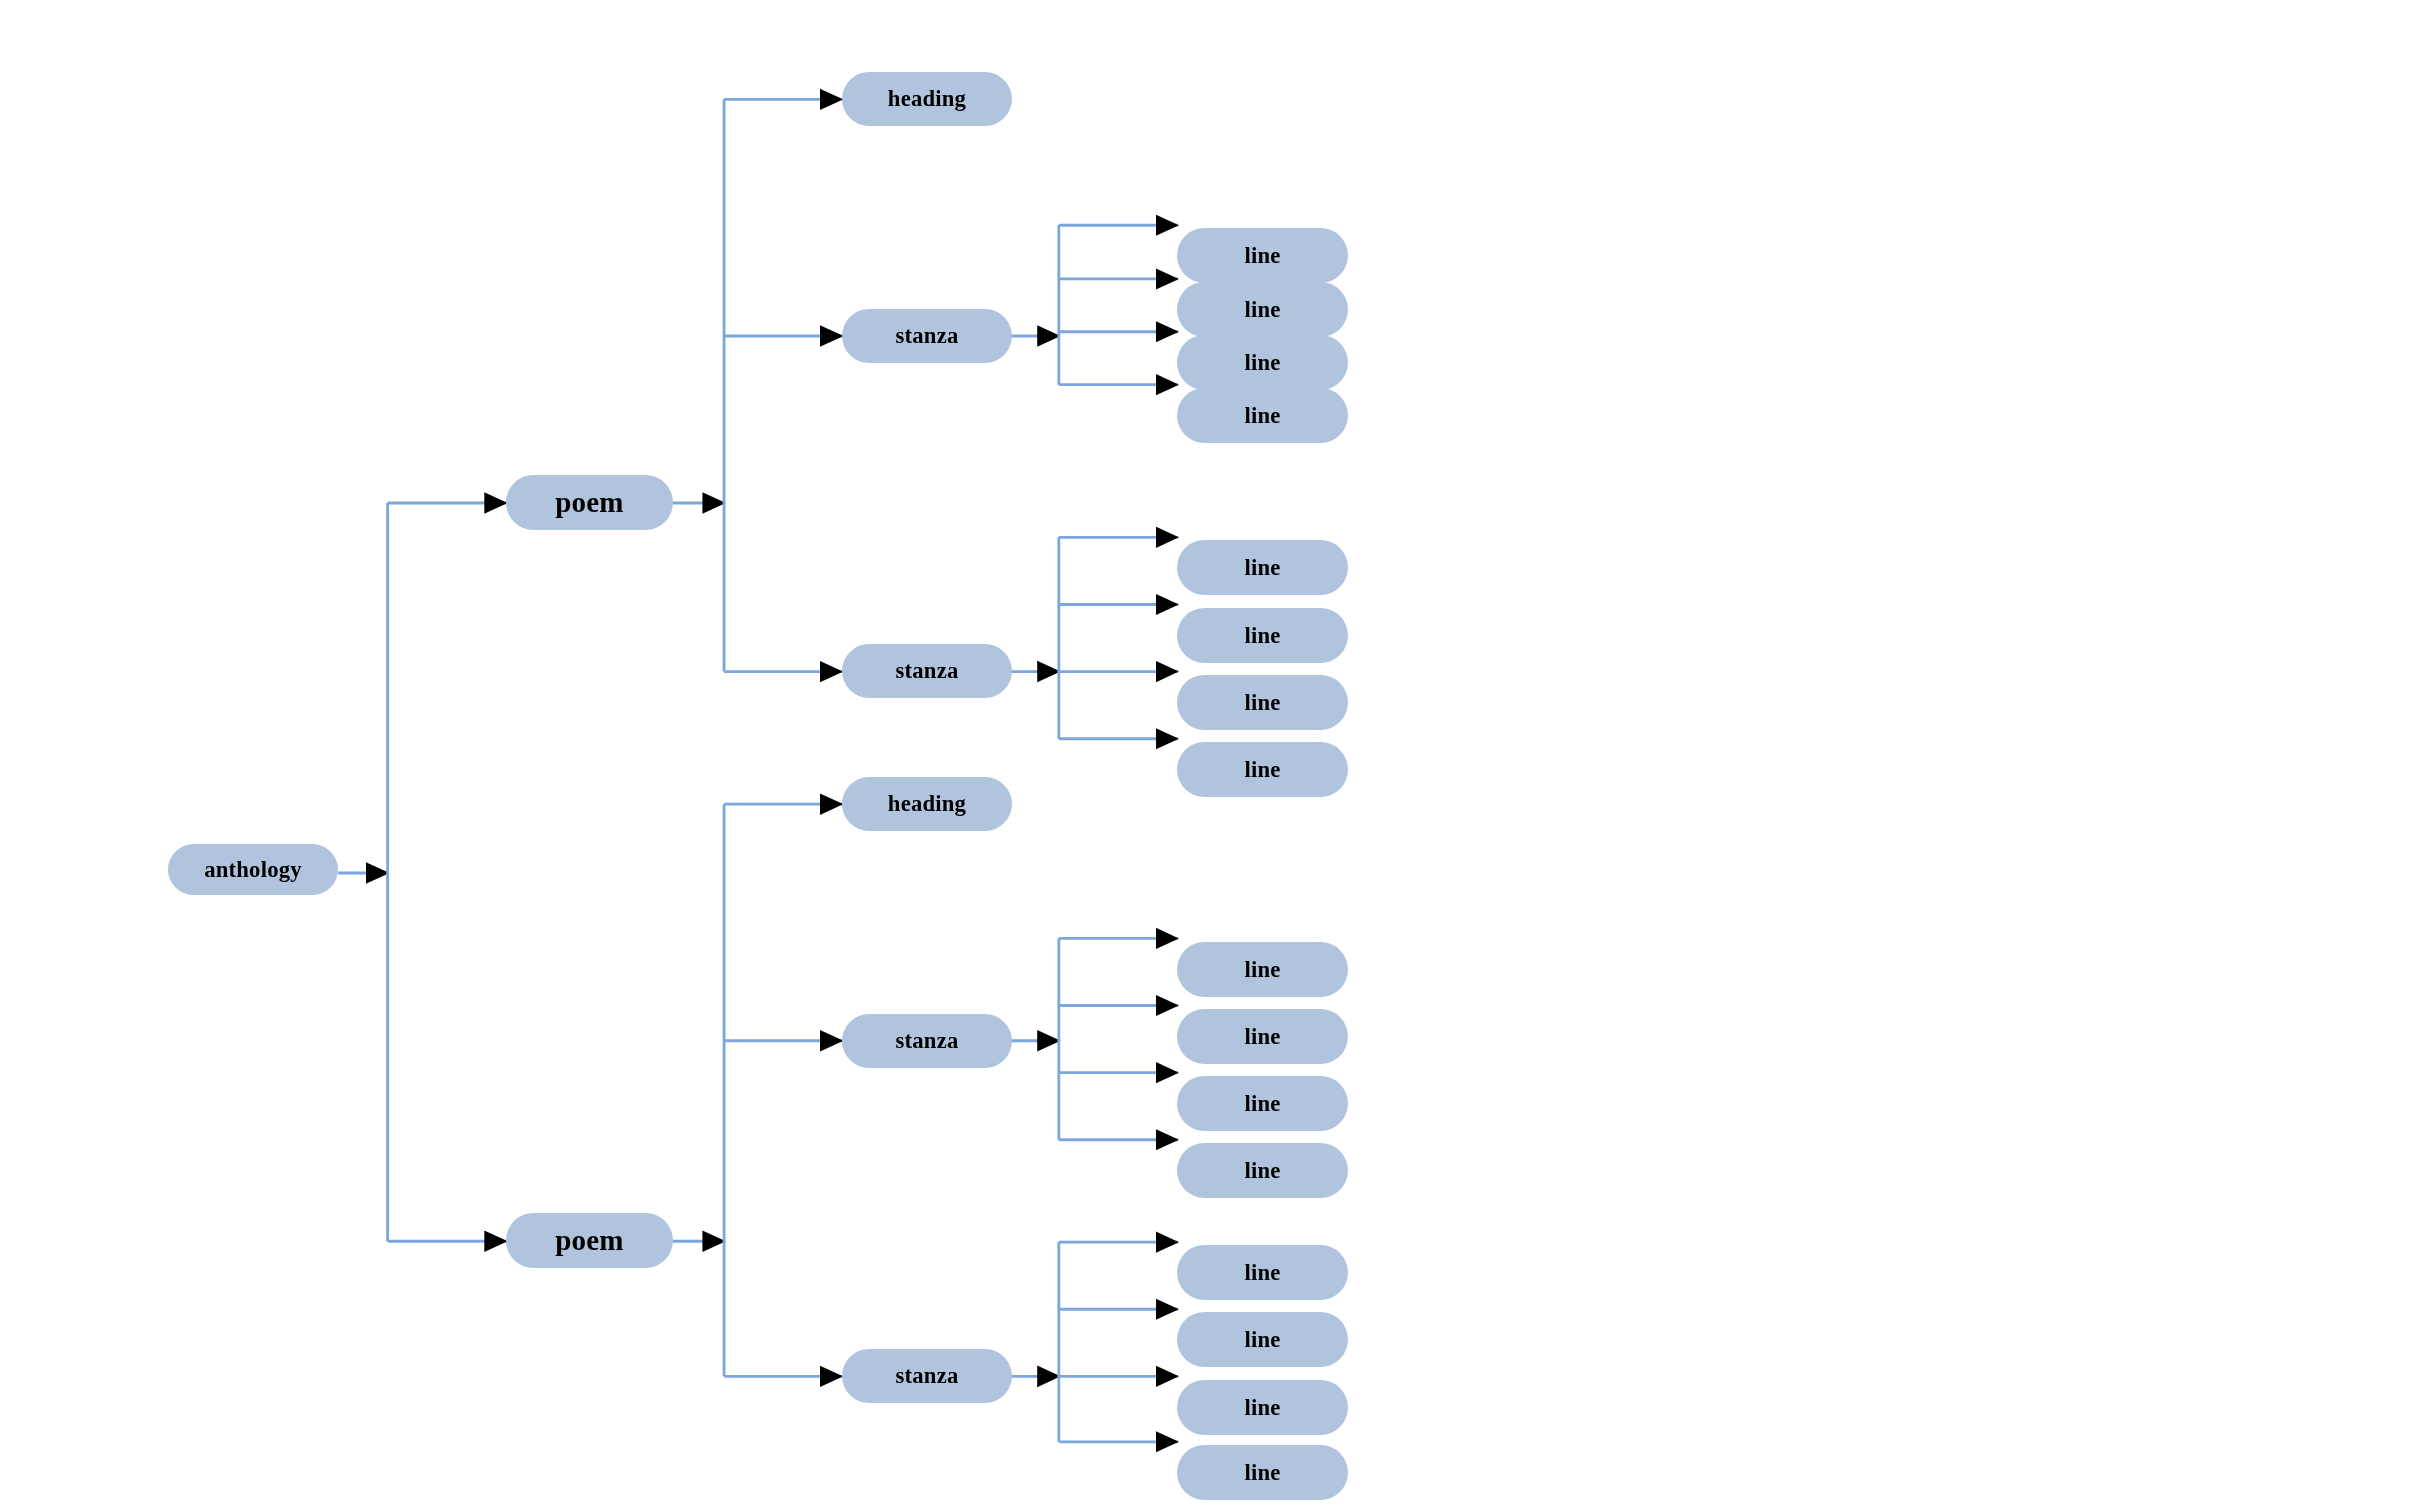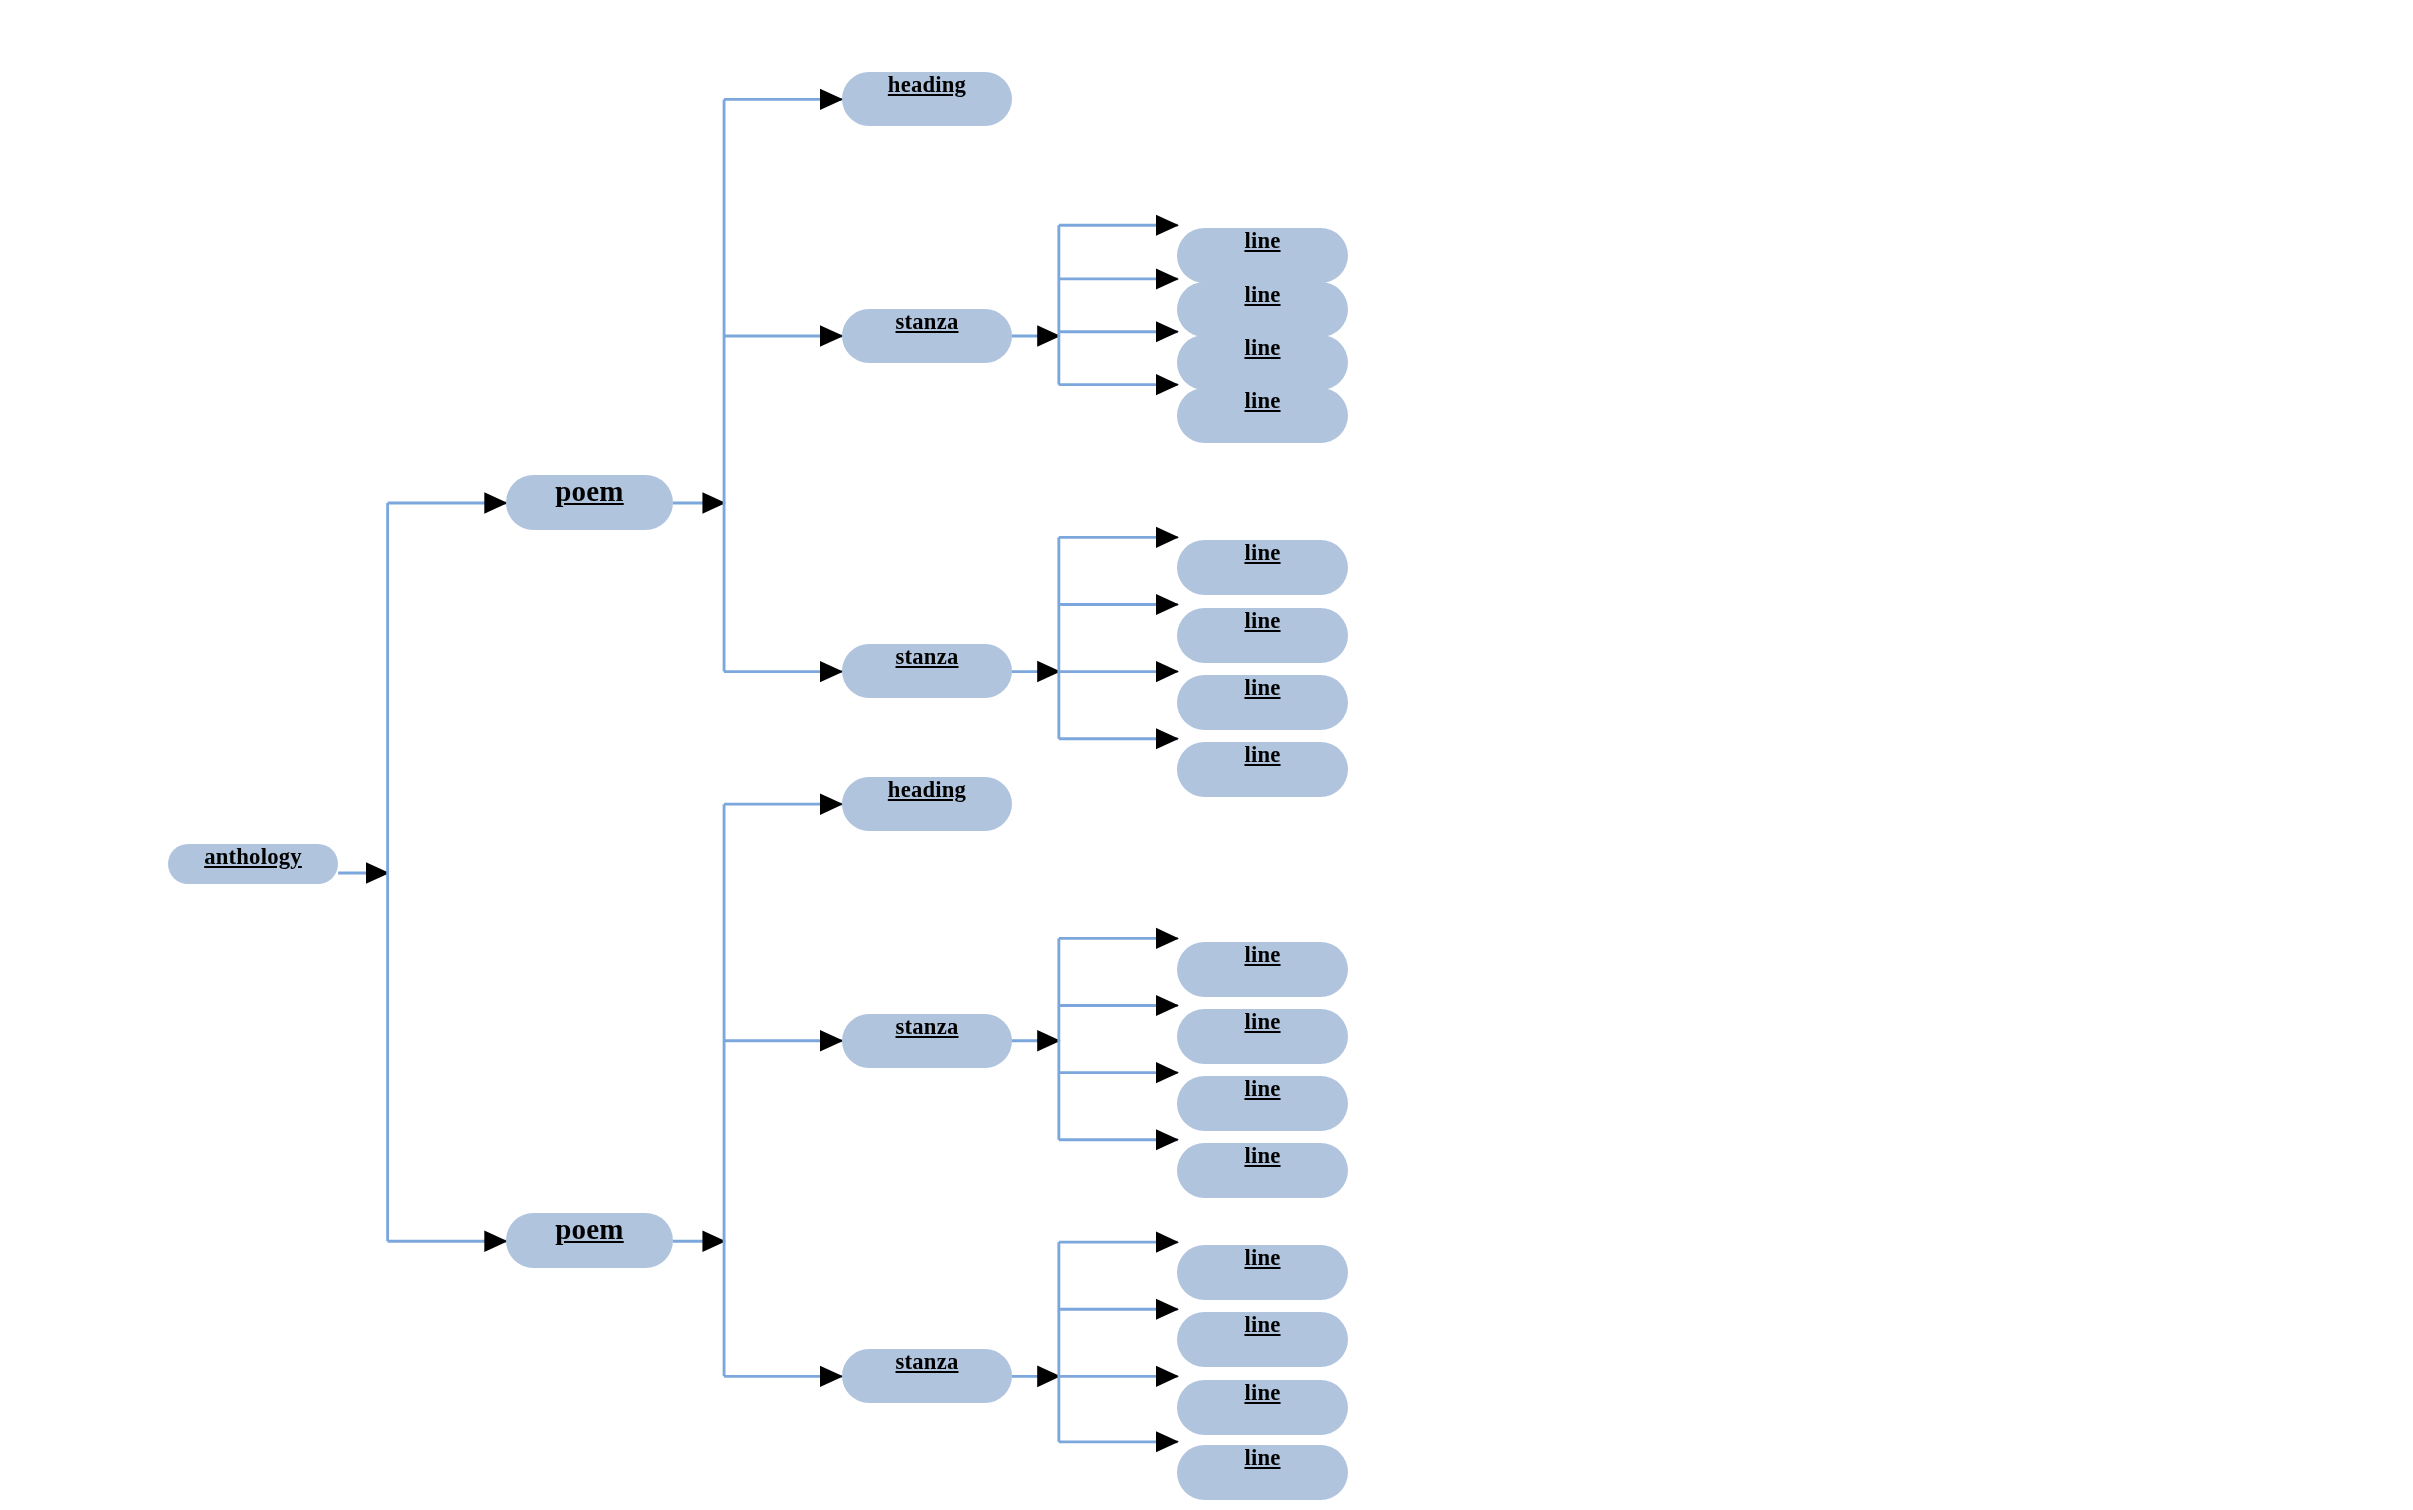--- a/index.html
+++ b/index.html
@@ -23,30 +23,30 @@
     left: 0;
     top: 0;
     width: 2413px;
     height: 1511px;
     pointer-events: none;
   }
   .node {
     position: absolute;
     box-sizing: border-box;
     display: flex;
+    align-items: center;
     justify-content: center;
     background: #b0c4de;
     border-radius: 838px;
     color: #000000;
     font-weight: bold;
     font-family: "Liberation Serif", "DejaVu Serif", serif;
     letter-spacing: 0.2px;
     white-space: nowrap;
     user-select: none;
-    text-decoration: underline;
   }
   .node.lvl-root  { font-size: 22.7px; }
   .node.lvl-poem  { font-size: 29px; }
   .node.lvl-mid   { font-size: 22.7px; }
   .node.lvl-leaf  { font-size: 22.7px; margin-top: 31px; }
 </style>
 </head>
 <body>
 
 <div id="canvas">
@@ -106,21 +106,21 @@
       <line x1="1205" y1="1640" x2="1263" y2="1640" marker-end="url(#arrow)"></line>
       <line x1="1262" y1="1480" x2="1262" y2="1718"></line>
       <line x1="1262" y1="1480" x2="1404" y2="1480" marker-end="url(#arrow)"></line>
       <line x1="1262" y1="1560" x2="1404" y2="1560" marker-end="url(#arrow)"></line>
       <line x1="1262" y1="1640" x2="1404" y2="1640" marker-end="url(#arrow)"></line>
       <line x1="1262" y1="1718" x2="1404" y2="1718" marker-end="url(#arrow)"></line>
 
     </g>
   </svg>
 
-  <div class="node lvl-root" style="left:168px; top:844px; width:170px; height:40px;">
+  <div class="node lvl-root" style="left:168px; top:844px; width:170px; height:51px;">
     <span>anthology</span>
   </div>
 
   <div class="node lvl-poem" style="left:506px; top:475px; width:167px; height:55px;">
     <span>poem</span>
   </div>
 
   <div class="node lvl-poem" style="left:506px; top:1213px; width:167px; height:55px;">
     <span>poem</span>
   </div>

